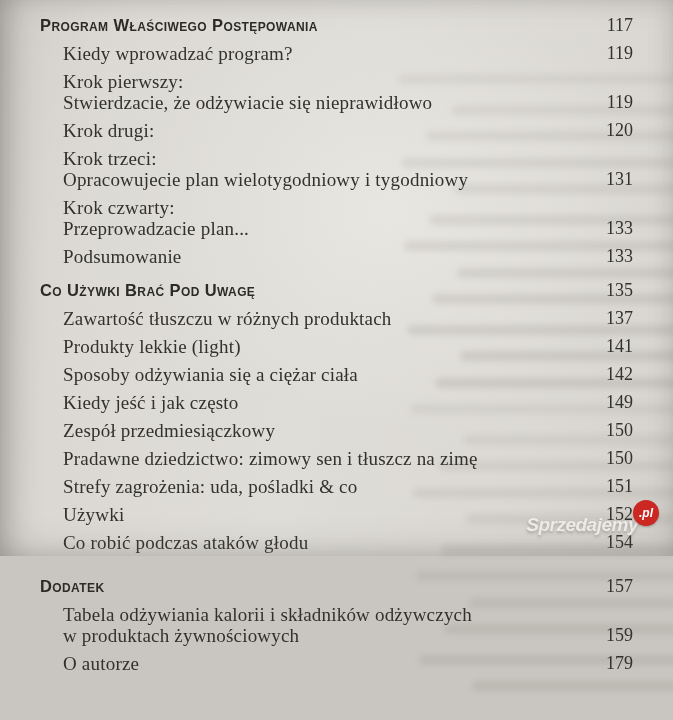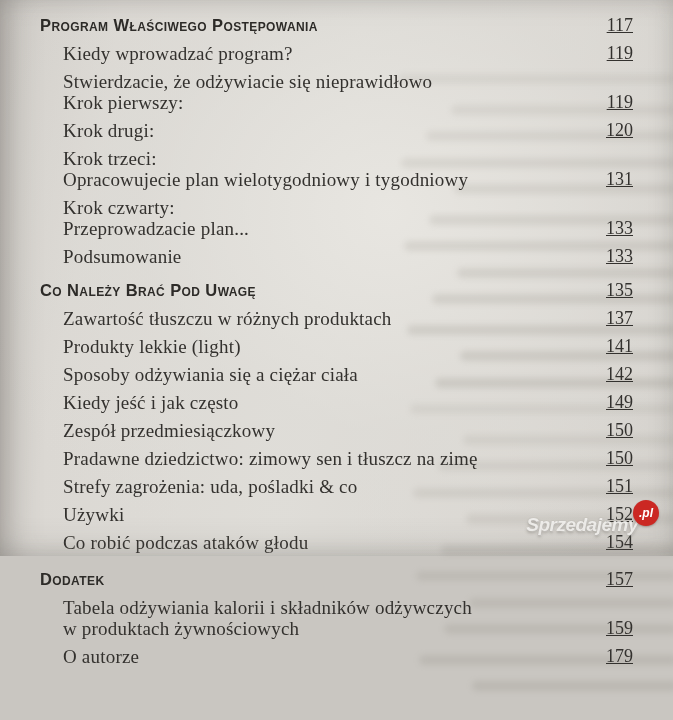--- a/index.html
+++ b/index.html
@@ -62,25 +62,24 @@
     letter-spacing: .4px;
     color: #2d2b28;
   }
   .num {
     margin-left: auto;
     padding-left: 12px;
     font-size: 18px;
     line-height: 21px;
     text-align: right;
     white-space: nowrap;
-    text-decoration: underline;
   }
   .entry-row { padding-left: 23px; }
   .toc-section:nth-child(2) { margin-top: 13px; }
-  .toc-section:nth-child(3) { margin-top: 16px; }
+  .toc-section:nth-child(3) { margin-top: 23px; }
   .toc-section:nth-child(3) .entry-row + .entry-row { margin-top: 4px; align-items: flex-end; }
 
   
   .watermark {
     position: absolute;
     right: 35px; bottom: 18px;
     z-index: 6;
     pointer-events: none;
   }
   .wm-text {
@@ -150,22 +149,22 @@
           <span class="num">117</span>
         </div>
         <div class="row entry-row">
           <span class="t et">
             <span class="ln">Kiedy wprowadzać program?</span>
           </span>
           <span class="num">119</span>
         </div>
         <div class="row entry-row">
           <span class="t et">
+            <span class="ln">Krok pierwszy:</span>
             <span class="ln">Stwierdzacie, że odżywiacie się nieprawidłowo</span>
-            <span class="ln">Krok pierwszy:</span>
           </span>
           <span class="num">119</span>
         </div>
         <div class="row entry-row">
           <span class="t et">
             <span class="ln">Krok drugi:</span>
           </span>
           <span class="num">120</span>
         </div>
         <div class="row entry-row">
@@ -184,21 +183,21 @@
         </div>
         <div class="row entry-row">
           <span class="t et">
             <span class="ln">Podsumowanie</span>
           </span>
           <span class="num">133</span>
         </div>
       </section>
       <section class="toc-section">
         <div class="row header-row">
-          <span class="t st">Co Należy Brać Pod Uwagę</span>
+          <span class="t st">Co Używki Brać Pod Uwagę</span>
           <span class="num">135</span>
         </div>
         <div class="row entry-row">
           <span class="t et">
             <span class="ln">Zawartość tłuszczu w różnych produktach</span>
           </span>
           <span class="num">137</span>
         </div>
         <div class="row entry-row">
           <span class="t et">

